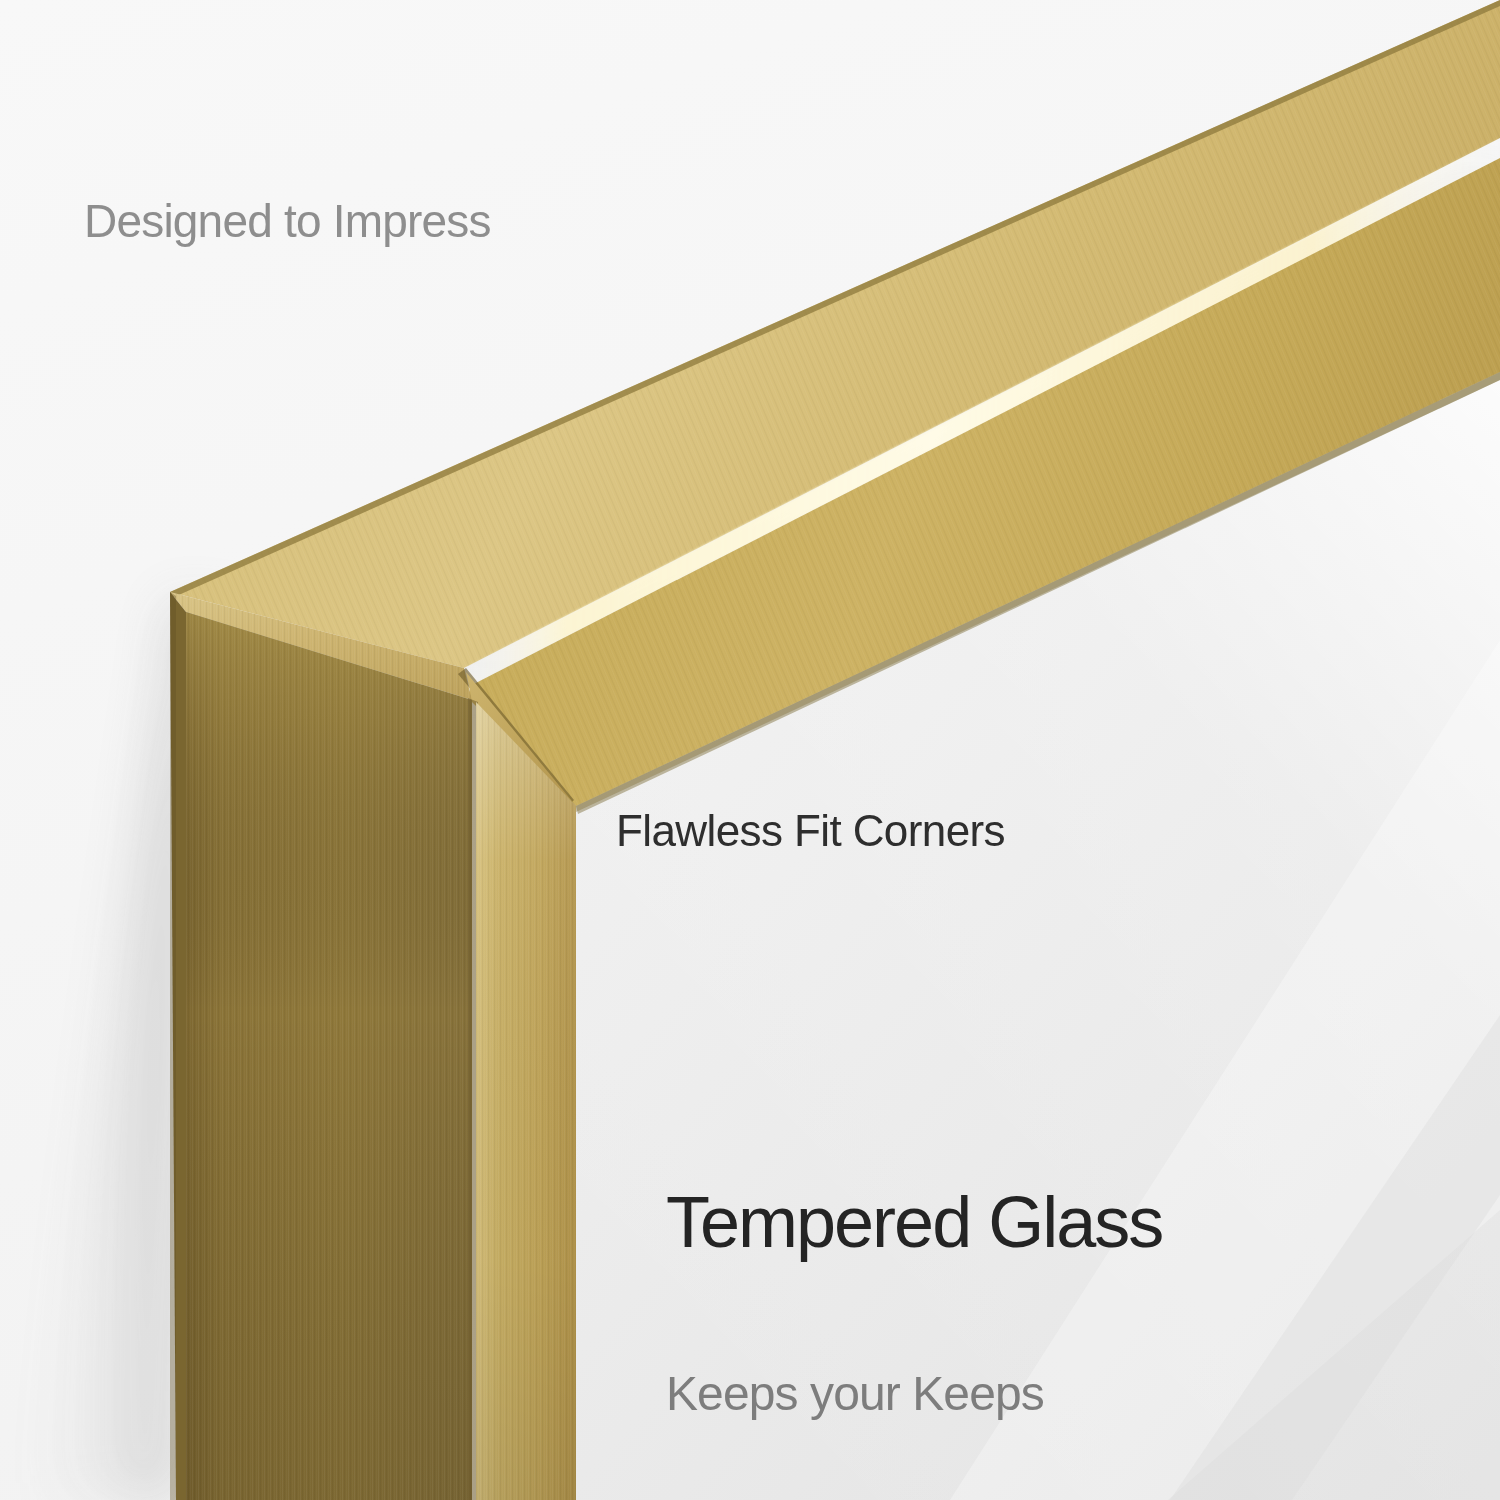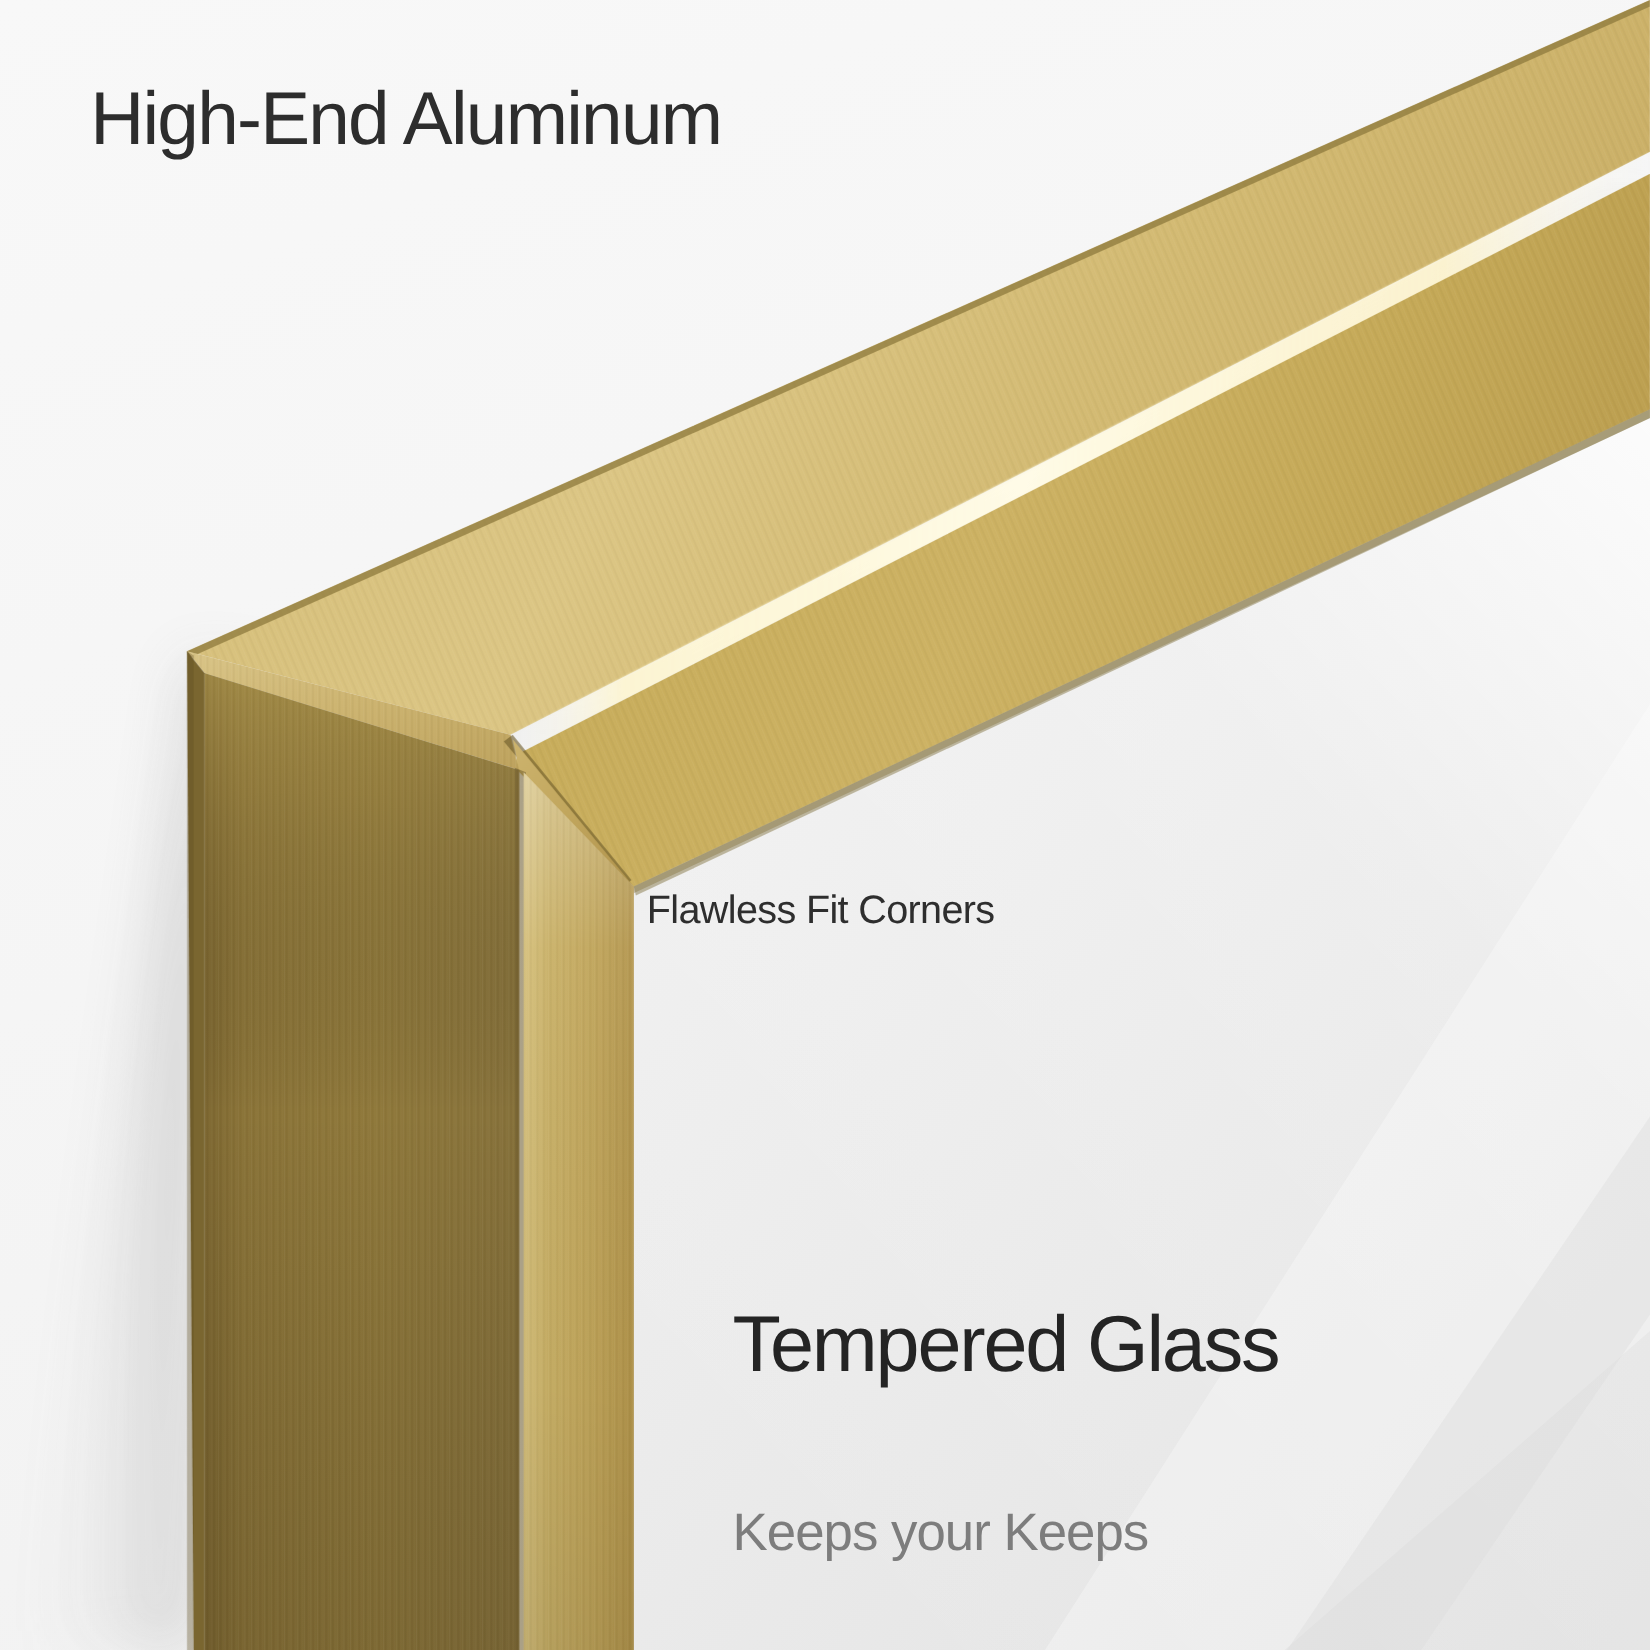--- a/index.html
+++ b/index.html
@@ -48,23 +48,23 @@
     left: 84px;
     top: 196px;
     font-size: 46px;
     font-weight: 400;
     color: #8e8e8e;
     letter-spacing: -0.8px;
     line-height: 1.1;
   }
 
   #corner-caption {
-    left: 588px;
+    left: 616px;
     top: 806px;
-    font-size: 36px;
+    font-size: 44px;
     font-weight: 400;
     color: #2e2e2e;
     letter-spacing: -0.6px;
     line-height: 1.15;
   }
 
   #glass-title {
     left: 666px;
     top: 1010px;
     font-size: 72px;
@@ -260,22 +260,22 @@
       <polygon points="468,698 478,702 478,1500 468,1500" fill="#6f5d2d" opacity="0.55" filter="url(#microBlur)"></polygon>
 
       <polygon points="476,702 576,806 576,1500 476,1500" fill="url(#leftLitGrad)"></polygon>
       <polygon points="476,702 576,806 576,1500 476,1500" fill="url(#leftLitVert)"></polygon>
       <polygon points="476,702 576,806 576,1500 476,1500" fill="url(#brushV)"></polygon>
 
       <polygon points="170,592 176,596 176,1500 170,1500" fill="#5e4e22" opacity="0.35" filter="url(#microBlur)"></polygon>
     </g>
   </svg>
 
-  <h1 class="txt" id="headline">High-End Aluminum</h1>
-
+
+  <p class="txt" id="subhead">Designed to Impress</p>
 
   <p class="txt" id="corner-caption">Flawless Fit Corners</p>
 
   <div class="txt" id="glass-title">
     <span class="ln">Tempered Glass</span>
   </div>
 
   <div class="txt" id="glass-sub">
     <span class="ln">Keeps your Keeps</span>
     

